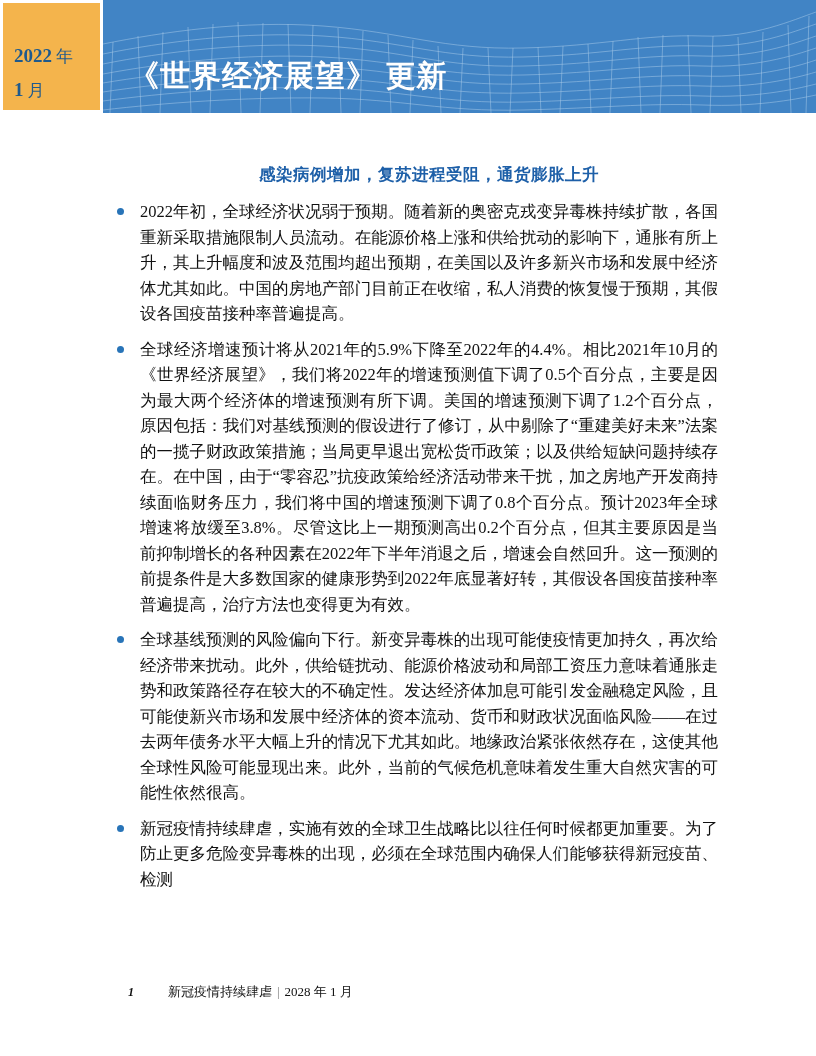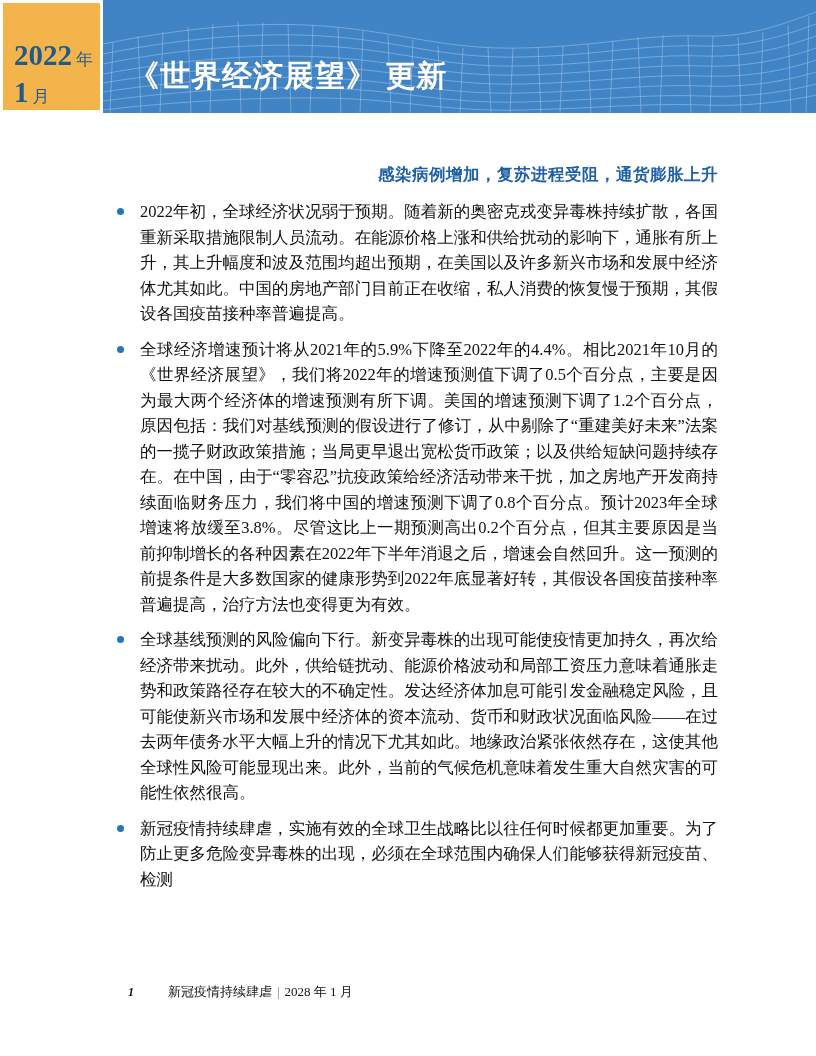--- a/index.html
+++ b/index.html
@@ -22,29 +22,29 @@
     position: absolute; left: 26px; top: 56px;
     font-size: 30px; font-weight: bold; color: #ffffff;
     letter-spacing: 1px; white-space: nowrap;
     text-shadow: 0 0 1px rgba(0,0,0,0.15);
   }
   .date-box {
     position: absolute; left: 3px; top: 3px; width: 97px; height: 107px;
     background: #F4B44C; color: #1E5A8D;
     padding: 36px 0 0 11px; line-height: 33px; white-space: nowrap;
   }
-  .date-box .num { font-size: 29px; font-weight: bold; }
+  .date-box .num { font-size: 19px; font-weight: bold; }
   .date-box .unit { font-size: 17px; font-weight: normal; }
 
   
   .article {
     position: absolute; left: 140px; top: 164px; width: 578px;
   }
   .article h2 {
-    text-align: right; font-size: 16.5px; font-weight: bold;
+    text-align: center; font-size: 16.5px; font-weight: bold;
     color: #1D5FA8; margin-bottom: 13px; letter-spacing: 0.5px;
   }
   .bullets { list-style: none; }
   .bullets li {
     position: relative; text-align: justify;
     font-size: 16.5px; line-height: 25.5px; margin-bottom: 10px;
     color: #111;
   }
   .bullets li:last-child { margin-bottom: 0; }
   .bullet-dot {

